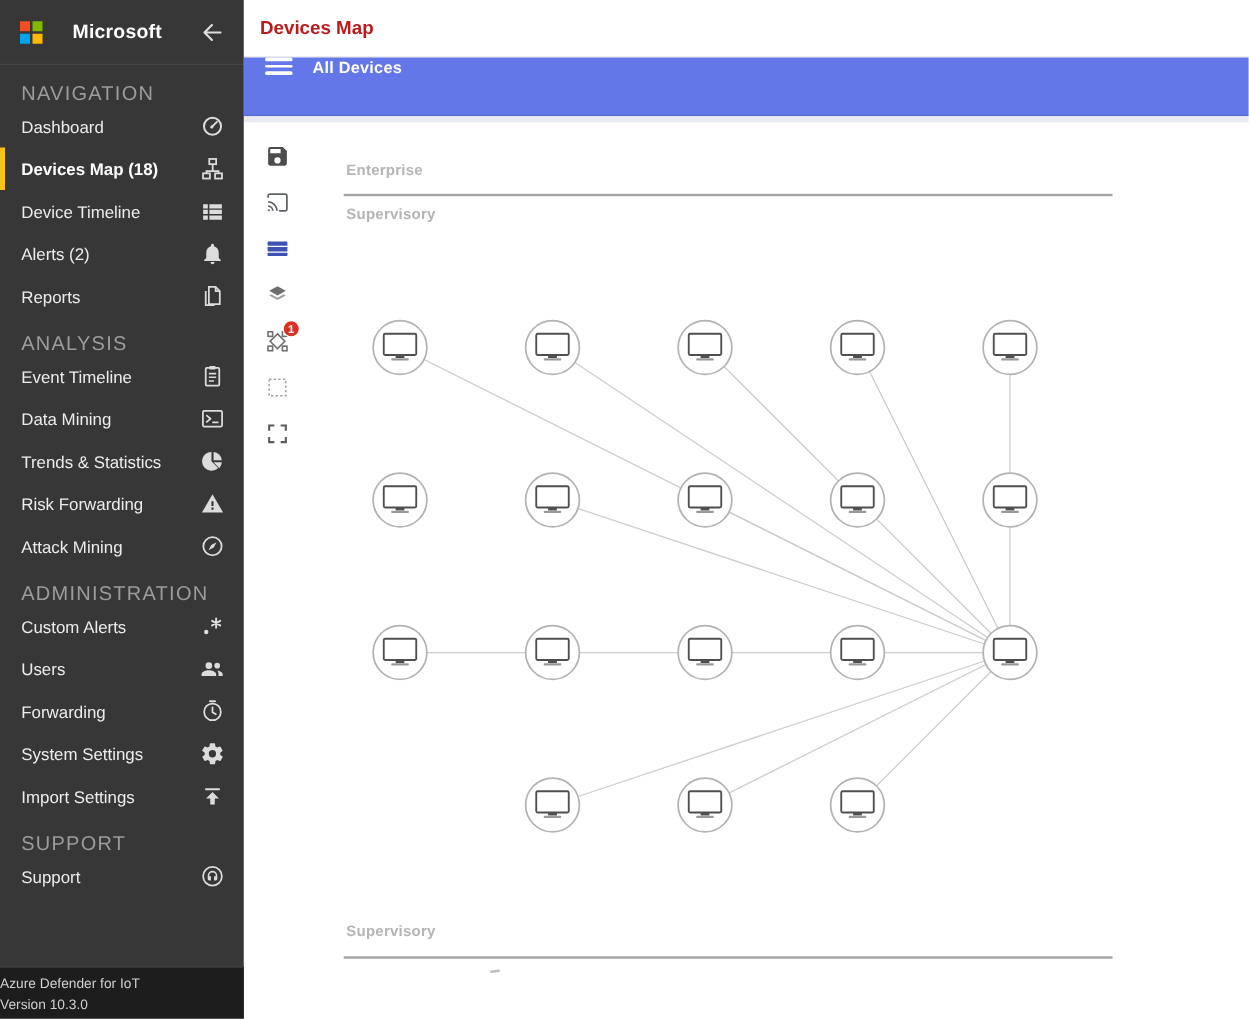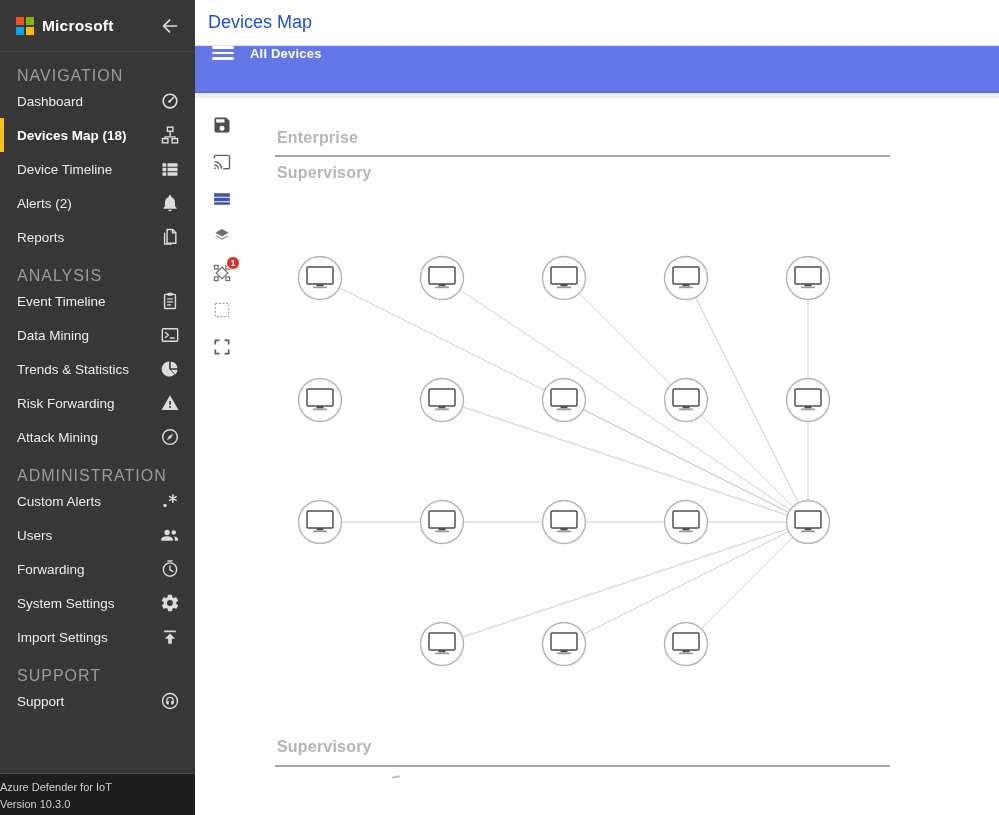--- a/index.html
+++ b/index.html
@@ -8,55 +8,55 @@
   }
   *{box-sizing:border-box;margin:0;padding:0}
   html,body{width:999px;height:815px;overflow:hidden}
   body{font-family:"Liberation Sans","DejaVu Sans",sans-serif;background:#fff;position:relative}
   svg{display:block}
 
   
   .sidebar{position:absolute;left:0;top:0;width:195px;height:815px;background:var(--sb-bg);color:#e8e8e8;z-index:5}
   .sb-header{height:52px;display:flex;align-items:center;justify-content:space-between;
              padding:0 14px 0 16px;border-bottom:1px solid rgba(255,255,255,.08)}
-  .brand{display:flex;align-items:center;gap:8px}
+  .brand{display:flex;align-items:center;gap:24px}
   .ms-logo{display:grid;grid-template-columns:8px 8px;grid-template-rows:8px 8px;gap:2px}
   .ms-logo i{display:block;width:8px;height:8px}
   .brand-name{font-size:15.5px;font-weight:700;color:#fff;letter-spacing:.2px}
   .back-btn{color:#dedede;cursor:pointer;display:flex;align-items:center}
   .sb-body{padding-top:2px}
   .sb-section-label{font-size:16px;color:#9c9c9c;letter-spacing:1px;padding:13px 17px 6px;height:30px}
   .sb-item{height:34px;display:flex;align-items:center;justify-content:space-between;
            padding:0 15px 0 13px;font-size:13.5px;color:#ececec;cursor:pointer;
            border-left:4px solid transparent}
   .sb-item .lbl{white-space:nowrap}
   .sb-item.active{border-left-color:var(--accent);color:#fff;font-weight:700}
   .ic{width:20px;height:20px;color:#dcdcdc;flex:0 0 auto}
   .sb-footer{position:absolute;bottom:0;left:0;right:0;height:42px;background:var(--sb-footer-bg);
              border-top:1px solid #484848;text-align:left;font-size:11px;color:#cfcfcf;
              padding-top:5px;line-height:1.55}
 
   
   .main{position:absolute;left:195px;top:0;width:804px;height:815px;background:#fff}
   .topbar{height:46px;display:flex;align-items:center;padding-left:13px;background:#fff;
           border-bottom:1px solid #e3e3e3}
-  .topbar h1{font-size:18px;font-weight:400;color:#1d4ed8}
+  .topbar h1{font-size:15px;font-weight:700;color:#b91c1c}
   .banner{height:47px;background:var(--banner);display:flex;
           padding-left:17px;gap:16px;cursor:pointer;box-shadow:inset 0 -1px 0 rgba(0,0,0,.12)}
   .hamburger{display:flex;flex-direction:column;gap:3px;width:22px;cursor:pointer}
   .hamburger i{display:block;height:2.6px;background:#fff;border-radius:2px}
   .banner-label{color:#fff;font-weight:700;font-size:13px;letter-spacing:.2px}
   .strip{height:5px;background:#e9ebf3}
 
   
   .map-region{position:relative;height:717px;background:#fff;overflow:hidden}
   .map-canvas{position:absolute;left:0;top:0;cursor:grab}
   .edge{stroke:#cdcdcd;stroke-width:1}
   .device-node{cursor:pointer}
-  .layer-label{position:absolute;left:82px;font-size:16px;font-weight:700;color:#b5b5b5;
+  .layer-label{position:absolute;left:82px;font-size:12px;font-weight:700;color:#b5b5b5;
                letter-spacing:.2px;pointer-events:none}
   .layer-line{position:absolute;left:80px;width:615px;height:2px;background:#a6a6a6;pointer-events:none}
   .partial-mark{position:absolute;left:197px;top:678px;width:8px;height:2px;background:#bdbdbd;
                 border-radius:2px;transform:rotate(-8deg)}
 
   
   .map-toolbar{position:absolute;left:16px;top:16px;display:flex;flex-direction:column;gap:15px;z-index:3}
   .tb-btn{position:relative;width:22px;height:22px;display:flex;align-items:center;justify-content:center;cursor:pointer}
   .badge{position:absolute;top:-6px;right:-7px;width:14px;height:14px;border-radius:50%;
          background:var(--badge);color:#fff;font-size:9px;font-weight:700;

